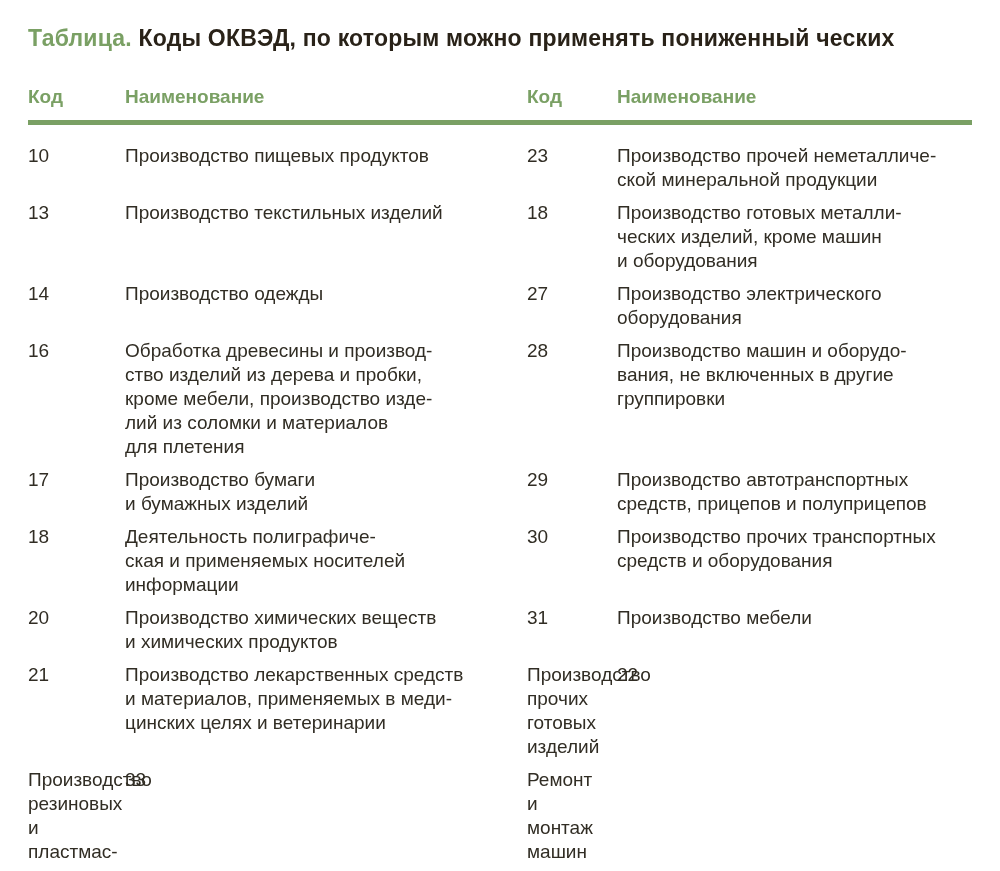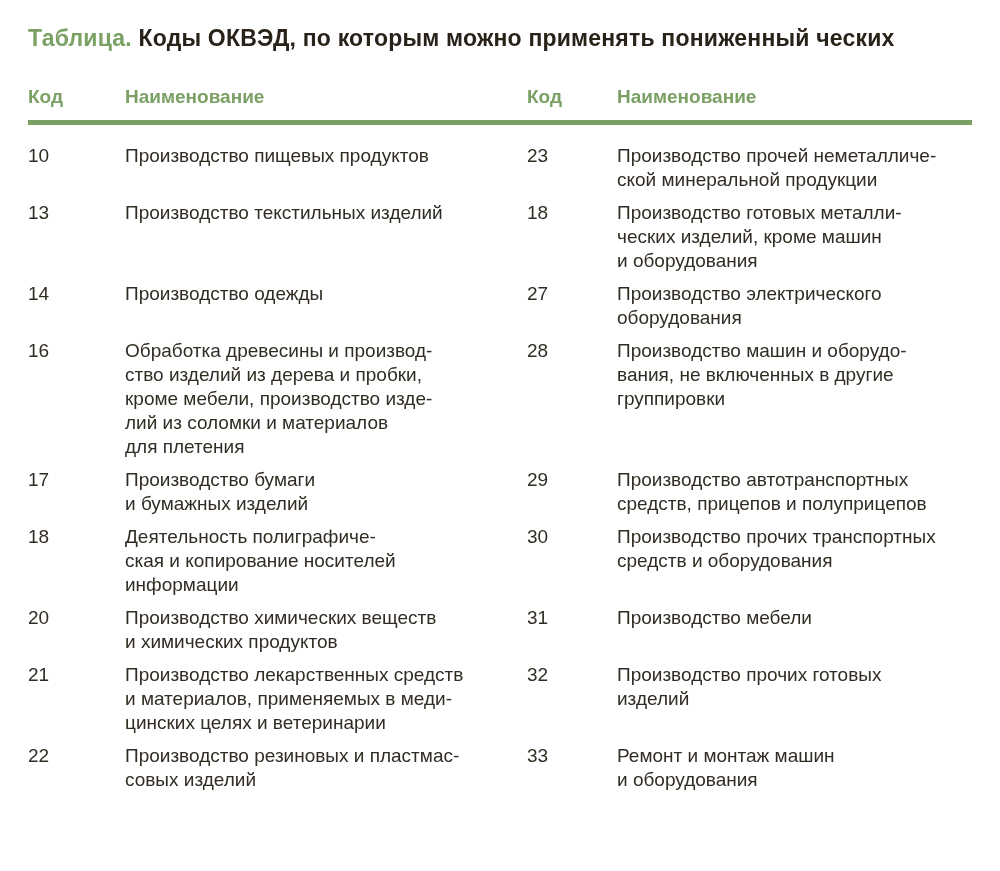--- a/index.html
+++ b/index.html
@@ -105,37 +105,36 @@
 
   <div class="code-cell">17</div>
   <div class="name-cell">Производство бумаги
 и бумажных изделий</div>
   <div class="code-cell">29</div>
   <div class="name-cell">Производство автотранспортных
 средств, прицепов и полуприцепов</div>
 
   <div class="code-cell">18</div>
   <div class="name-cell">Деятельность полиграфиче-
-ская и копирование носителей
+ская и применяемых носителей
 информации</div>
   <div class="code-cell">30</div>
   <div class="name-cell">Производство прочих транспортных
 средств и оборудования</div>
 
   <div class="code-cell">20</div>
   <div class="name-cell">Производство химических веществ
 и химических продуктов</div>
   <div class="code-cell">31</div>
   <div class="name-cell">Производство мебели</div>
 
   <div class="code-cell">21</div>
   <div class="name-cell">Производство лекарственных средств
 и материалов, применяемых в меди-
 цинских целях и ветеринарии</div>
-  <div class="code-cell">32</div>
   <div class="name-cell">Производство прочих готовых
 изделий</div>
 
   <div class="code-cell">22</div>
   <div class="name-cell">Производство резиновых и пластмас-
 совых изделий</div>
   <div class="code-cell">33</div>
   <div class="name-cell">Ремонт и монтаж машин
 и оборудования</div>
 </div>

